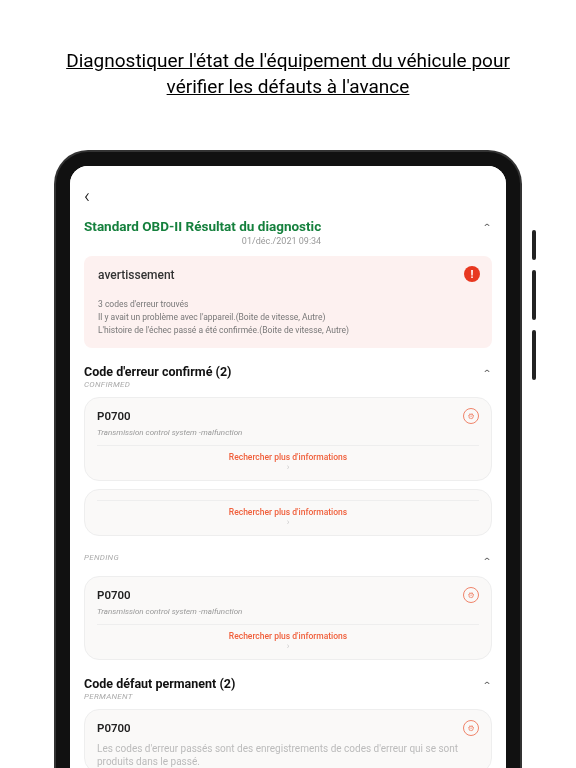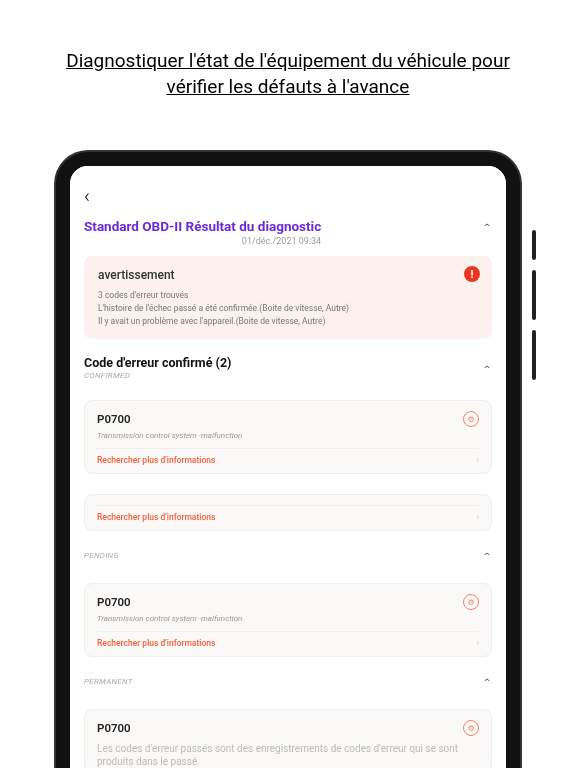--- a/index.html
+++ b/index.html
@@ -50,36 +50,36 @@
       padding: 18px 14px;
       overflow: hidden;
     }
     .back { font-size: 20px; font-weight: 300; color: #111; margin-bottom: 10px; }
     .section-header {
       display: flex;
       justify-content: space-between;
       align-items: flex-start;
       margin-top: 10px;
     }
-    .section-header .title { font-size: 13.5px; font-weight: 700; color: #6d28d9; }
+    .section-header .title { font-size: 13.5px; font-weight: 700; color: #15803d; }
     .section-header .sub { font-size: 9px; color: #999; margin-top: 2px; text-align: right; }
     .chev {
       font-size: 12px;
       color: #555;
       transform: scaleY(0.7);
       margin-top: 2px;
     }
     .warning-card {
       background: #FDF1F0;
       border-radius: 8px;
       padding: 12px 14px;
       margin-top: 10px;
       position: relative;
     }
-    .warning-card .warn-title { font-size: 12px; font-weight: 500; color: #333; margin-bottom: 7px; }
+    .warning-card .warn-title { font-size: 12px; font-weight: 500; color: #333; margin-bottom: 16px; }
     .warning-card .warn-line { font-size: 8.5px; color: #777; line-height: 1.5; }
     .warn-badge {
       position: absolute;
       right: 12px;
       top: 10px;
       width: 16px;
       height: 16px;
       border-radius: 50%;
       background: #E83820;
       color: #fff;
@@ -90,43 +90,44 @@
       justify-content: center;
     }
     .subsection {
       margin-top: 16px;
     }
     .subsection .ss-title { font-size: 12.5px; font-weight: 700; color: #111; }
     .subsection .ss-tag { font-size: 8px; color: #aaa; margin-top: 1px; letter-spacing: 0.3px; font-style: italic; }
     .ss-row {
       display: flex;
       justify-content: space-between;
-      align-items: center;
+      align-items: flex-start;
     }
     .code-card {
       background: #FAF9F8;
       border: 1px solid #eee;
-      border-radius: 8px;
+      border-radius: 15px;
       padding: 10px 12px 8px;
-      margin-top: 20px;
+      margin-top: 8px;
       position: relative;
     }
     .code-top {
       display: flex;
       justify-content: space-between;
       align-items: center;
     }
     .code-id { font-size: 11.5px; font-weight: 600; color: #222; }
     .code-desc { font-size: 8px; color: #999; margin-top: 4px; margin-bottom: 8px; font-style: italic; }
     .code-link-row {
       border-top: 1px solid #eee;
       padding-top: 6px;
       display: flex;
       justify-content: space-between;
       align-items: center;
+      flex-direction: column;
     }
     .code-link { font-size: 8.5px; color: #F0603C; font-weight: 500; }
     .code-arrow { font-size: 9px; color: #ccc; }
     .gear-icon {
       width: 16px;
       height: 16px;
       border: 1.5px solid #F0846A;
       border-radius: 50%;
       display: flex;
       align-items: center;
@@ -155,22 +156,22 @@
         <div class="title">Standard OBD-II Résultat du diagnostic</div>
         <div class="sub">01/déc./2021 09:34</div>
       </div>
       <div class="chev">⌃</div>
     </div>
 
     <div class="warning-card">
       <div class="warn-badge">!</div>
       <div class="warn-title">avertissement</div>
       <div class="warn-line">3 codes d'erreur trouvés</div>
+      <div class="warn-line">Il y avait un problème avec l'appareil.(Boite de vitesse, Autre)</div>
       <div class="warn-line">L'histoire de l'échec passé a été confirmée.(Boite de vitesse, Autre)</div>
-      <div class="warn-line">Il y avait un problème avec l'appareil.(Boite de vitesse, Autre)</div>
     </div>
 
     <div class="subsection">
       <div class="ss-row">
         <div>
           <div class="ss-title">Code d'erreur confirmé (2)</div>
           <div class="ss-tag">CONFIRMED</div>
         </div>
         <div class="chev">⌃</div>
       </div>
@@ -212,20 +213,21 @@
         <div class="code-link-row">
           <span class="code-link">Rechercher plus d'informations</span>
           <span class="code-arrow">›</span>
         </div>
       </div>
     </div>
 
     <div class="subsection">
       <div class="ss-row">
         <div>
+          <div class="ss-title">Code défaut permanent (2)</div>
           <div class="ss-tag">PERMANENT</div>
         </div>
         <div class="chev">⌃</div>
       </div>
 
       <div class="code-card" style="padding-bottom:4px">
         <div class="code-top">
           <div class="code-id">P0700</div>
           <div class="gear-icon">⚙</div>
         </div>

